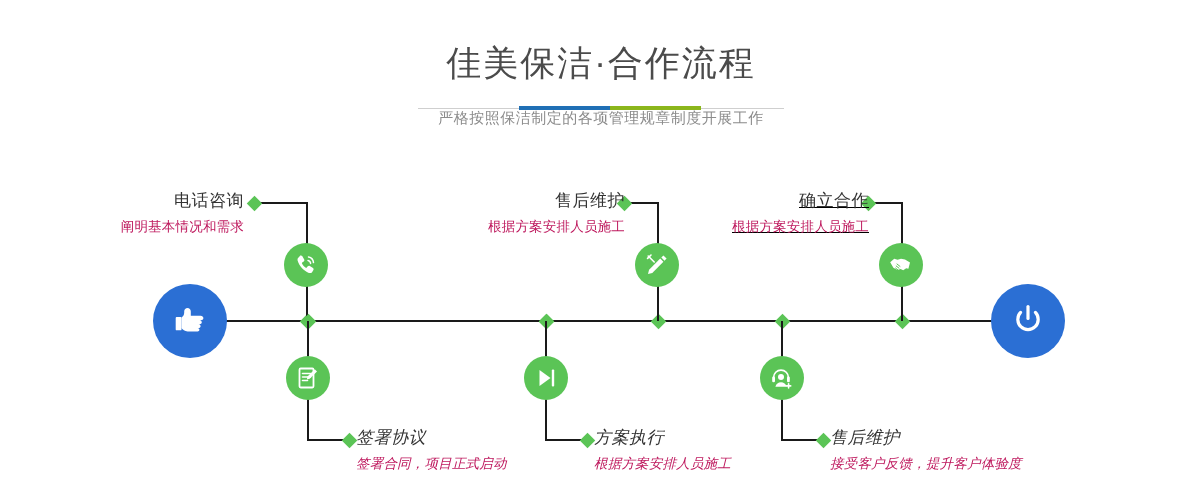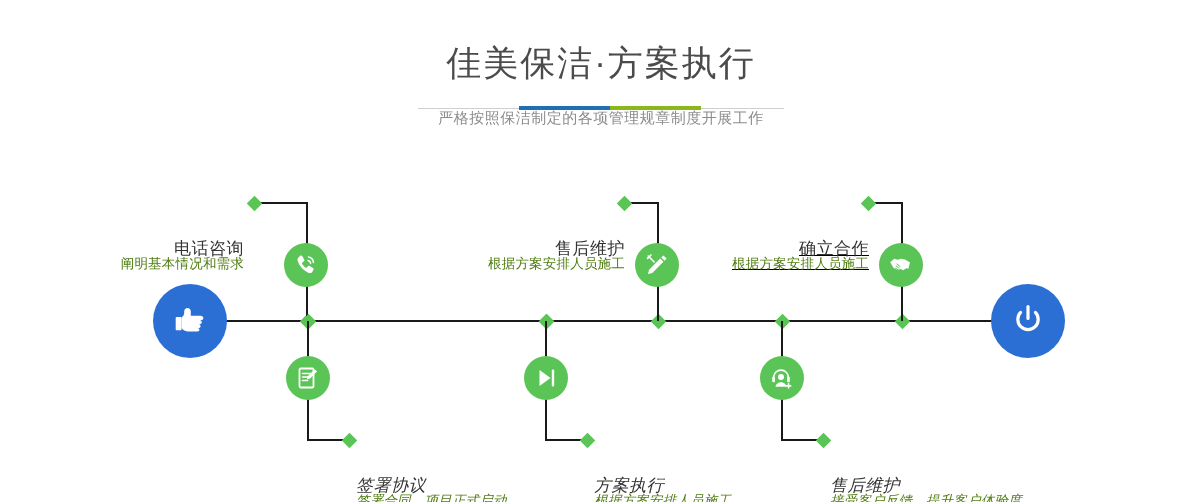--- a/index.html
+++ b/index.html
@@ -56,35 +56,35 @@
 
   .node-icon{
     position:absolute;width:44px;height:44px;border-radius:50%;
     background:#5bc456;display:flex;align-items:center;justify-content:center;
     z-index:3;
   }
   .node-icon svg{display:block;}
 
   .label{position:absolute;line-height:1;white-space:nowrap;}
   .label .t{
-    font-size:17px;color:#333333;letter-spacing:.5px;display:block;margin-top:48px;
+    font-size:17px;color:#333333;letter-spacing:.5px;display:block;
   }
   .label .d{
-    font-size:13.5px;color:#4d7c0f;letter-spacing:.2px;display:block;
+    font-size:13.5px;color:#be185d;letter-spacing:.2px;display:block;margin-top:11px;
   }
   .label.top{text-align:right;}
   .label.bottom{text-align:left;font-style:italic;}
 </style>
 </head>
 <body>
 
 <div class="stage">
 
   <div class="header">
-    <div class="main-title">佳美保洁·方案执行</div>
+    <div class="main-title">佳美保洁·合作流程</div>
     <div class="divider">
       <div class="rule"></div>
       <div class="seg-blue"></div>
       <div class="seg-green"></div>
     </div>
     <div class="sub-title">严格按照保洁制定的各项管理规章制度开展工作</div>
   </div>
 
   <div class="axis"></div>
 

